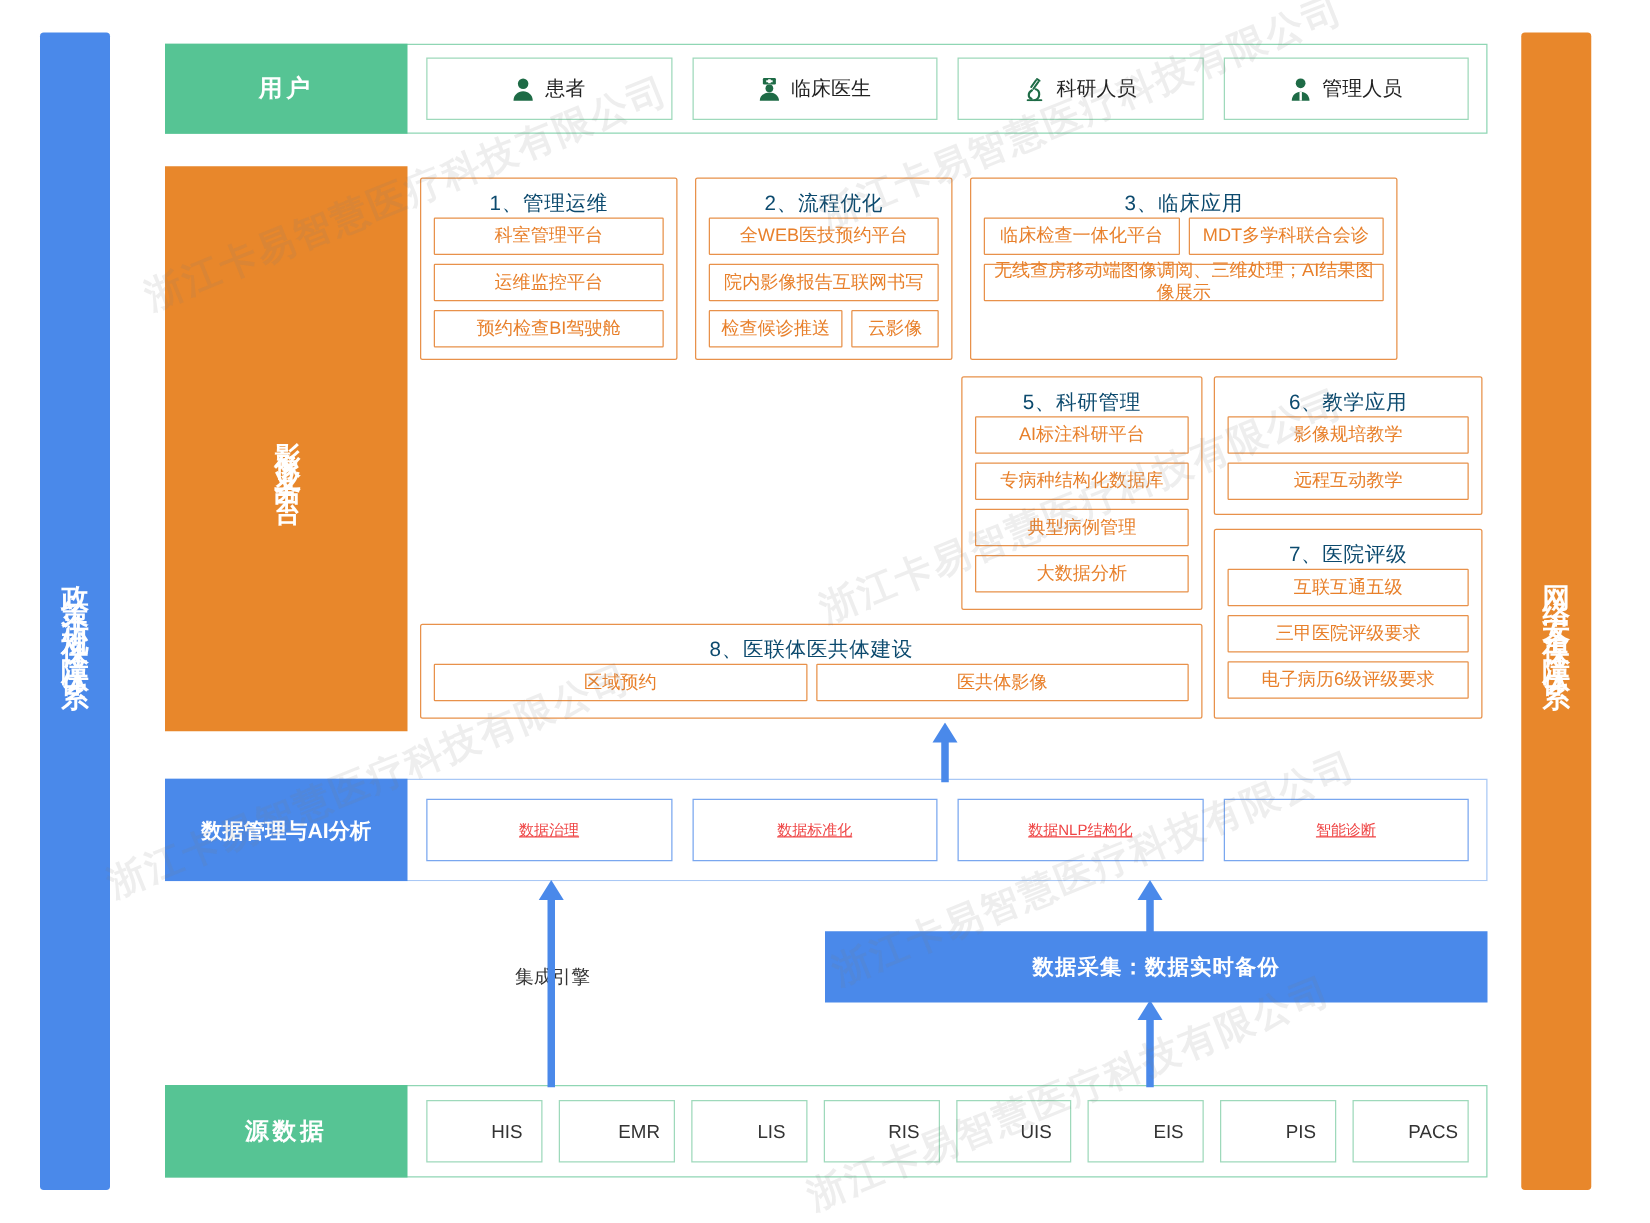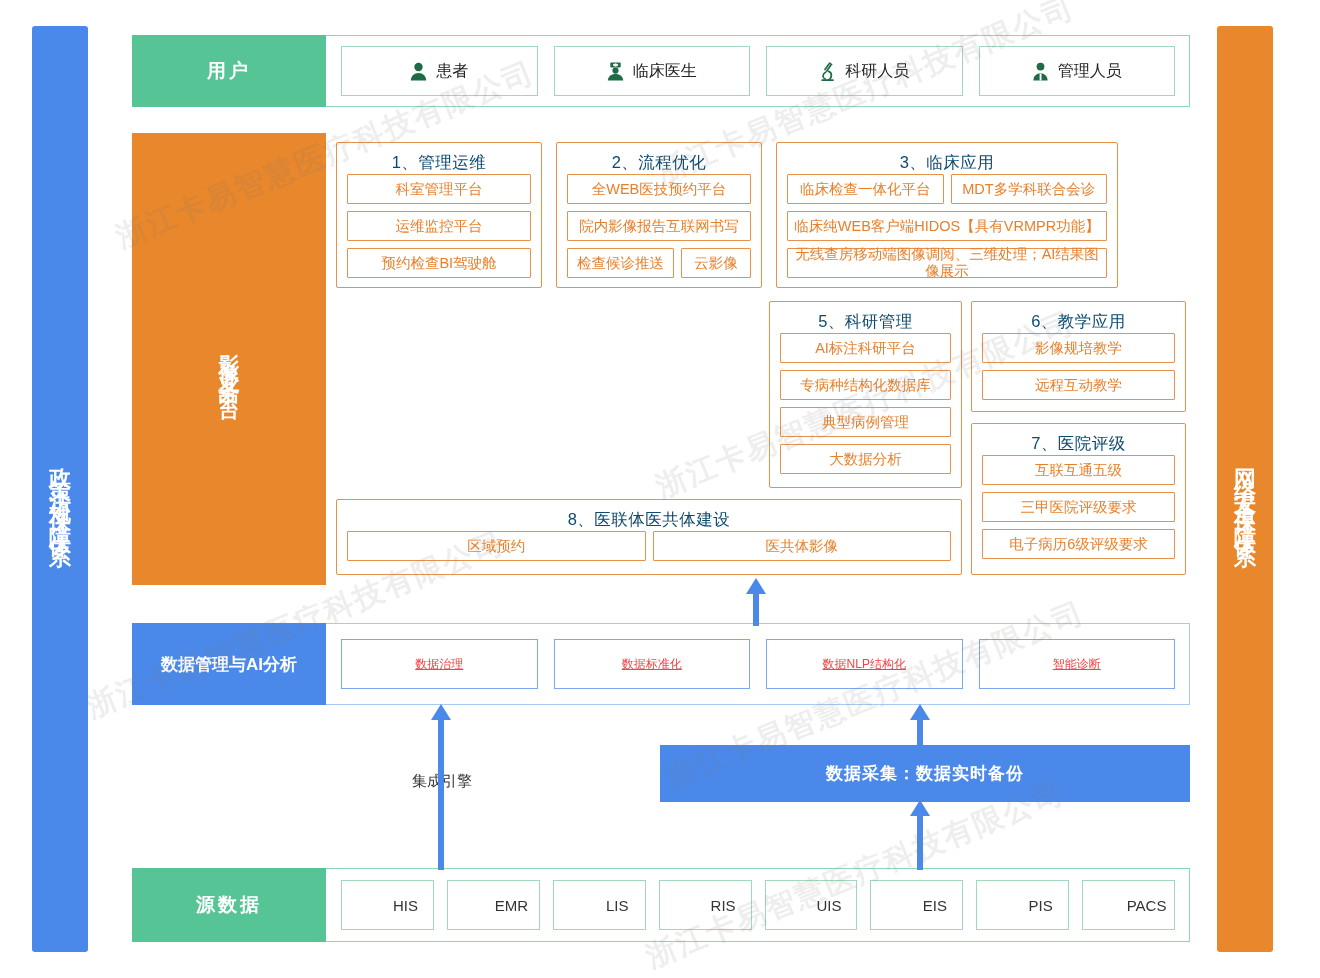--- a/index.html
+++ b/index.html
@@ -269,21 +269,20 @@
     </div>
   </div>
 
   <div class="obox" style="left:776px; top:142px; width:342px; height:146px;">
     <div class="obox-title">3、临床应用</div>
     <div class="stack">
       <div class="ocell-row">
         <div class="ocell">临床检查一体化平台</div>
         <div class="ocell">MDT多学科联合会诊</div>
       </div>
-      <div class="ocell">临床纯WEB客户端HIDOS【具有VRMPR功能】</div>
       <div class="ocell">无线查房移动端图像调阅、三维处理；AI结果图像展示</div>
     </div>
   </div>
 
 
   <div class="obox" style="left:769px; top:301px; width:193px; height:187px;">
     <div class="obox-title">5、科研管理</div>
     <div class="stack">
       <div class="ocell">AI标注科研平台</div>
       <div class="ocell">专病种结构化数据库</div>

